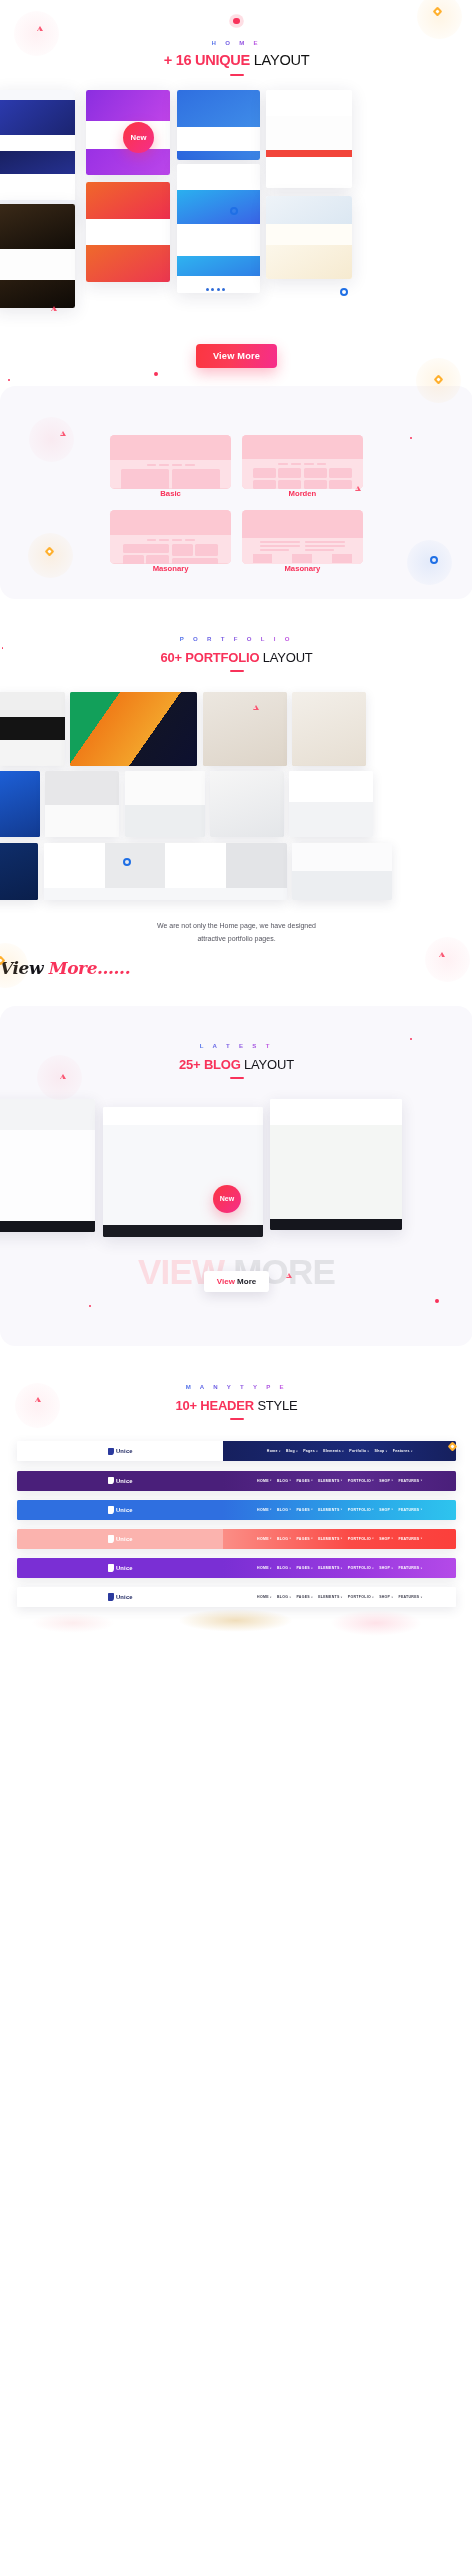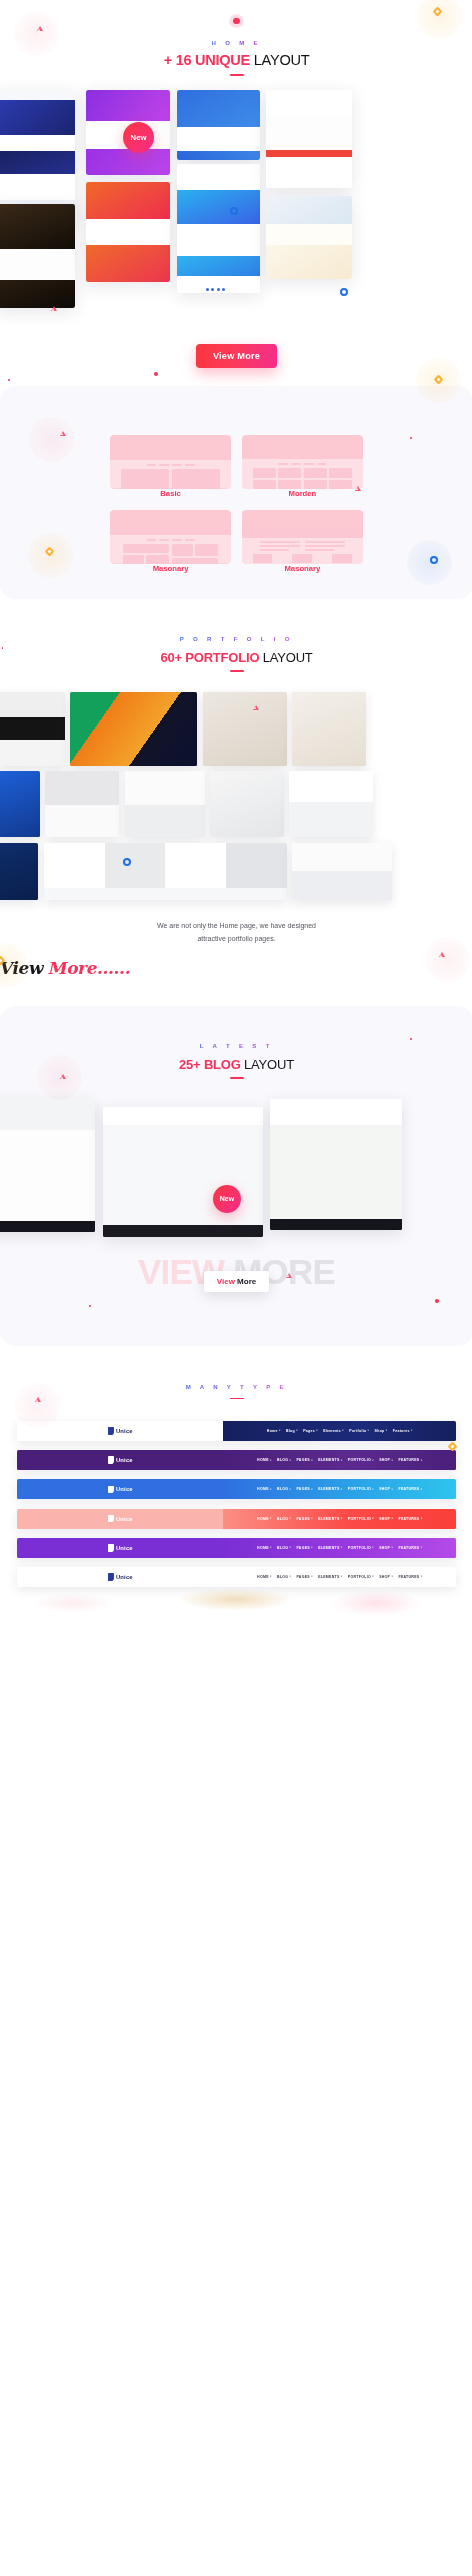--- a/index.html
+++ b/index.html
@@ -493,20 +493,21 @@
     </div>
   </section>
 
   <section class="hd-sec">
     <div class="deco glow" style="left:15.4px;top:37px;"></div>
     <div class="deco tri" style="left:35px;top:51px;"></div>
     <div class="deco dia" style="right:17px;top:97px;"></div>
 
     <div class="sec-head">
       <div class="eyebrow">M A N Y   T Y P E</div>
+      <div class="sec-title"><b>10+ HEADER</b><span> STYLE</span></div>
       <div class="rule"></div>
     </div>
 
     <div class="hd-list" id="hd-list">
         <div class="hd-bar">
           <div class="hd-brandzone" style="background: rgb(255, 255, 255);">
             <div class="hd-logo" style="color: rgb(23, 32, 92);">
               <span class="hd-mark" style="background: rgb(43, 58, 158);"></span>
               <span>Unice</span>
             </div>

